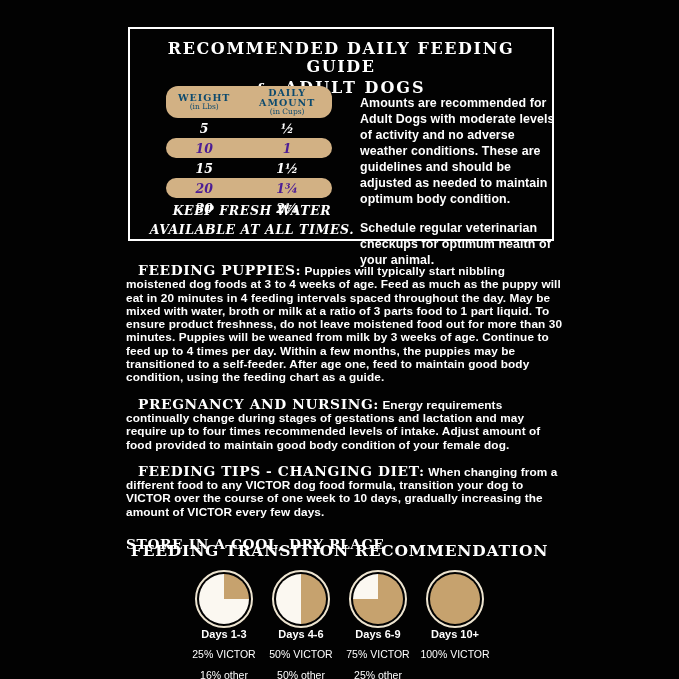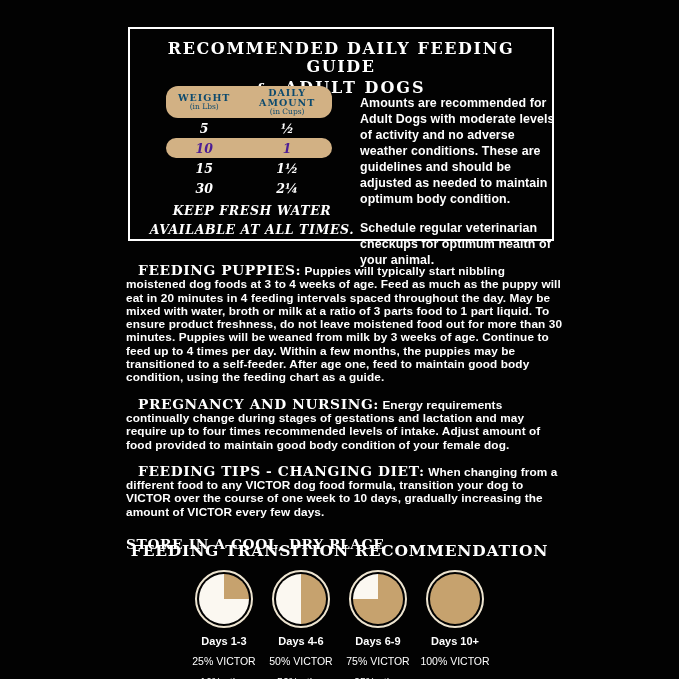--- a/index.html
+++ b/index.html
@@ -56,21 +56,21 @@
   .transition{position:absolute;left:0;top:541px;width:679px;text-align:center;}
   .transition-title{font-family:"DejaVu Serif",serif;font-weight:bold;font-size:15.5px;letter-spacing:.8px;}
   .pies{display:flex;justify-content:center;margin-top:10px;}
   .pie-item{width:77px;}
   .pie-ring{
     width:50px;height:50px;border-radius:50%;
     border:2px solid #ede4d0;padding:2px;background:#020202;
     margin:0 auto;box-sizing:content-box;
   }
   .pie{width:50px;height:50px;border-radius:50%;}
-  .pie-days{font-size:11px;font-weight:bold;margin-top:7px;line-height:1.2;}
+  .pie-days{font-size:11px;font-weight:bold;line-height:1.2;}
   .pie-line{font-size:10.5px;line-height:1.3;margin-top:7px;}
 </style>
 </head>
 <body>
 
 <div class="guide-box">
   <div class="box-title serif">RECOMMENDED DAILY FEEDING GUIDE</div>
   <div class="box-subtitle">
     <span class="for">for</span><span class="adult">ADULT DOGS</span>
   </div>
@@ -90,20 +90,24 @@
       <div class="tbl-col1">5</div>
       <div class="tbl-col2">½</div>
     </div>
     <div class="tbl-row tan">
       <div class="tbl-col1">10</div>
       <div class="tbl-col2">1</div>
     </div>
     <div class="tbl-row dark">
       <div class="tbl-col1">15</div>
       <div class="tbl-col2">1½</div>
+    </div>
+    <div class="tbl-row tan">
+      <div class="tbl-col1">20</div>
+      <div class="tbl-col2">1¾</div>
     </div>
     <div class="tbl-row dark">
       <div class="tbl-col1">30</div>
       <div class="tbl-col2">2¼</div>
     </div>
   </div>
 
   <div class="water-note">
     <span>KEEP FRESH WATER</span><br>
     <span>AVAILABLE AT ALL TIMES.</span>

